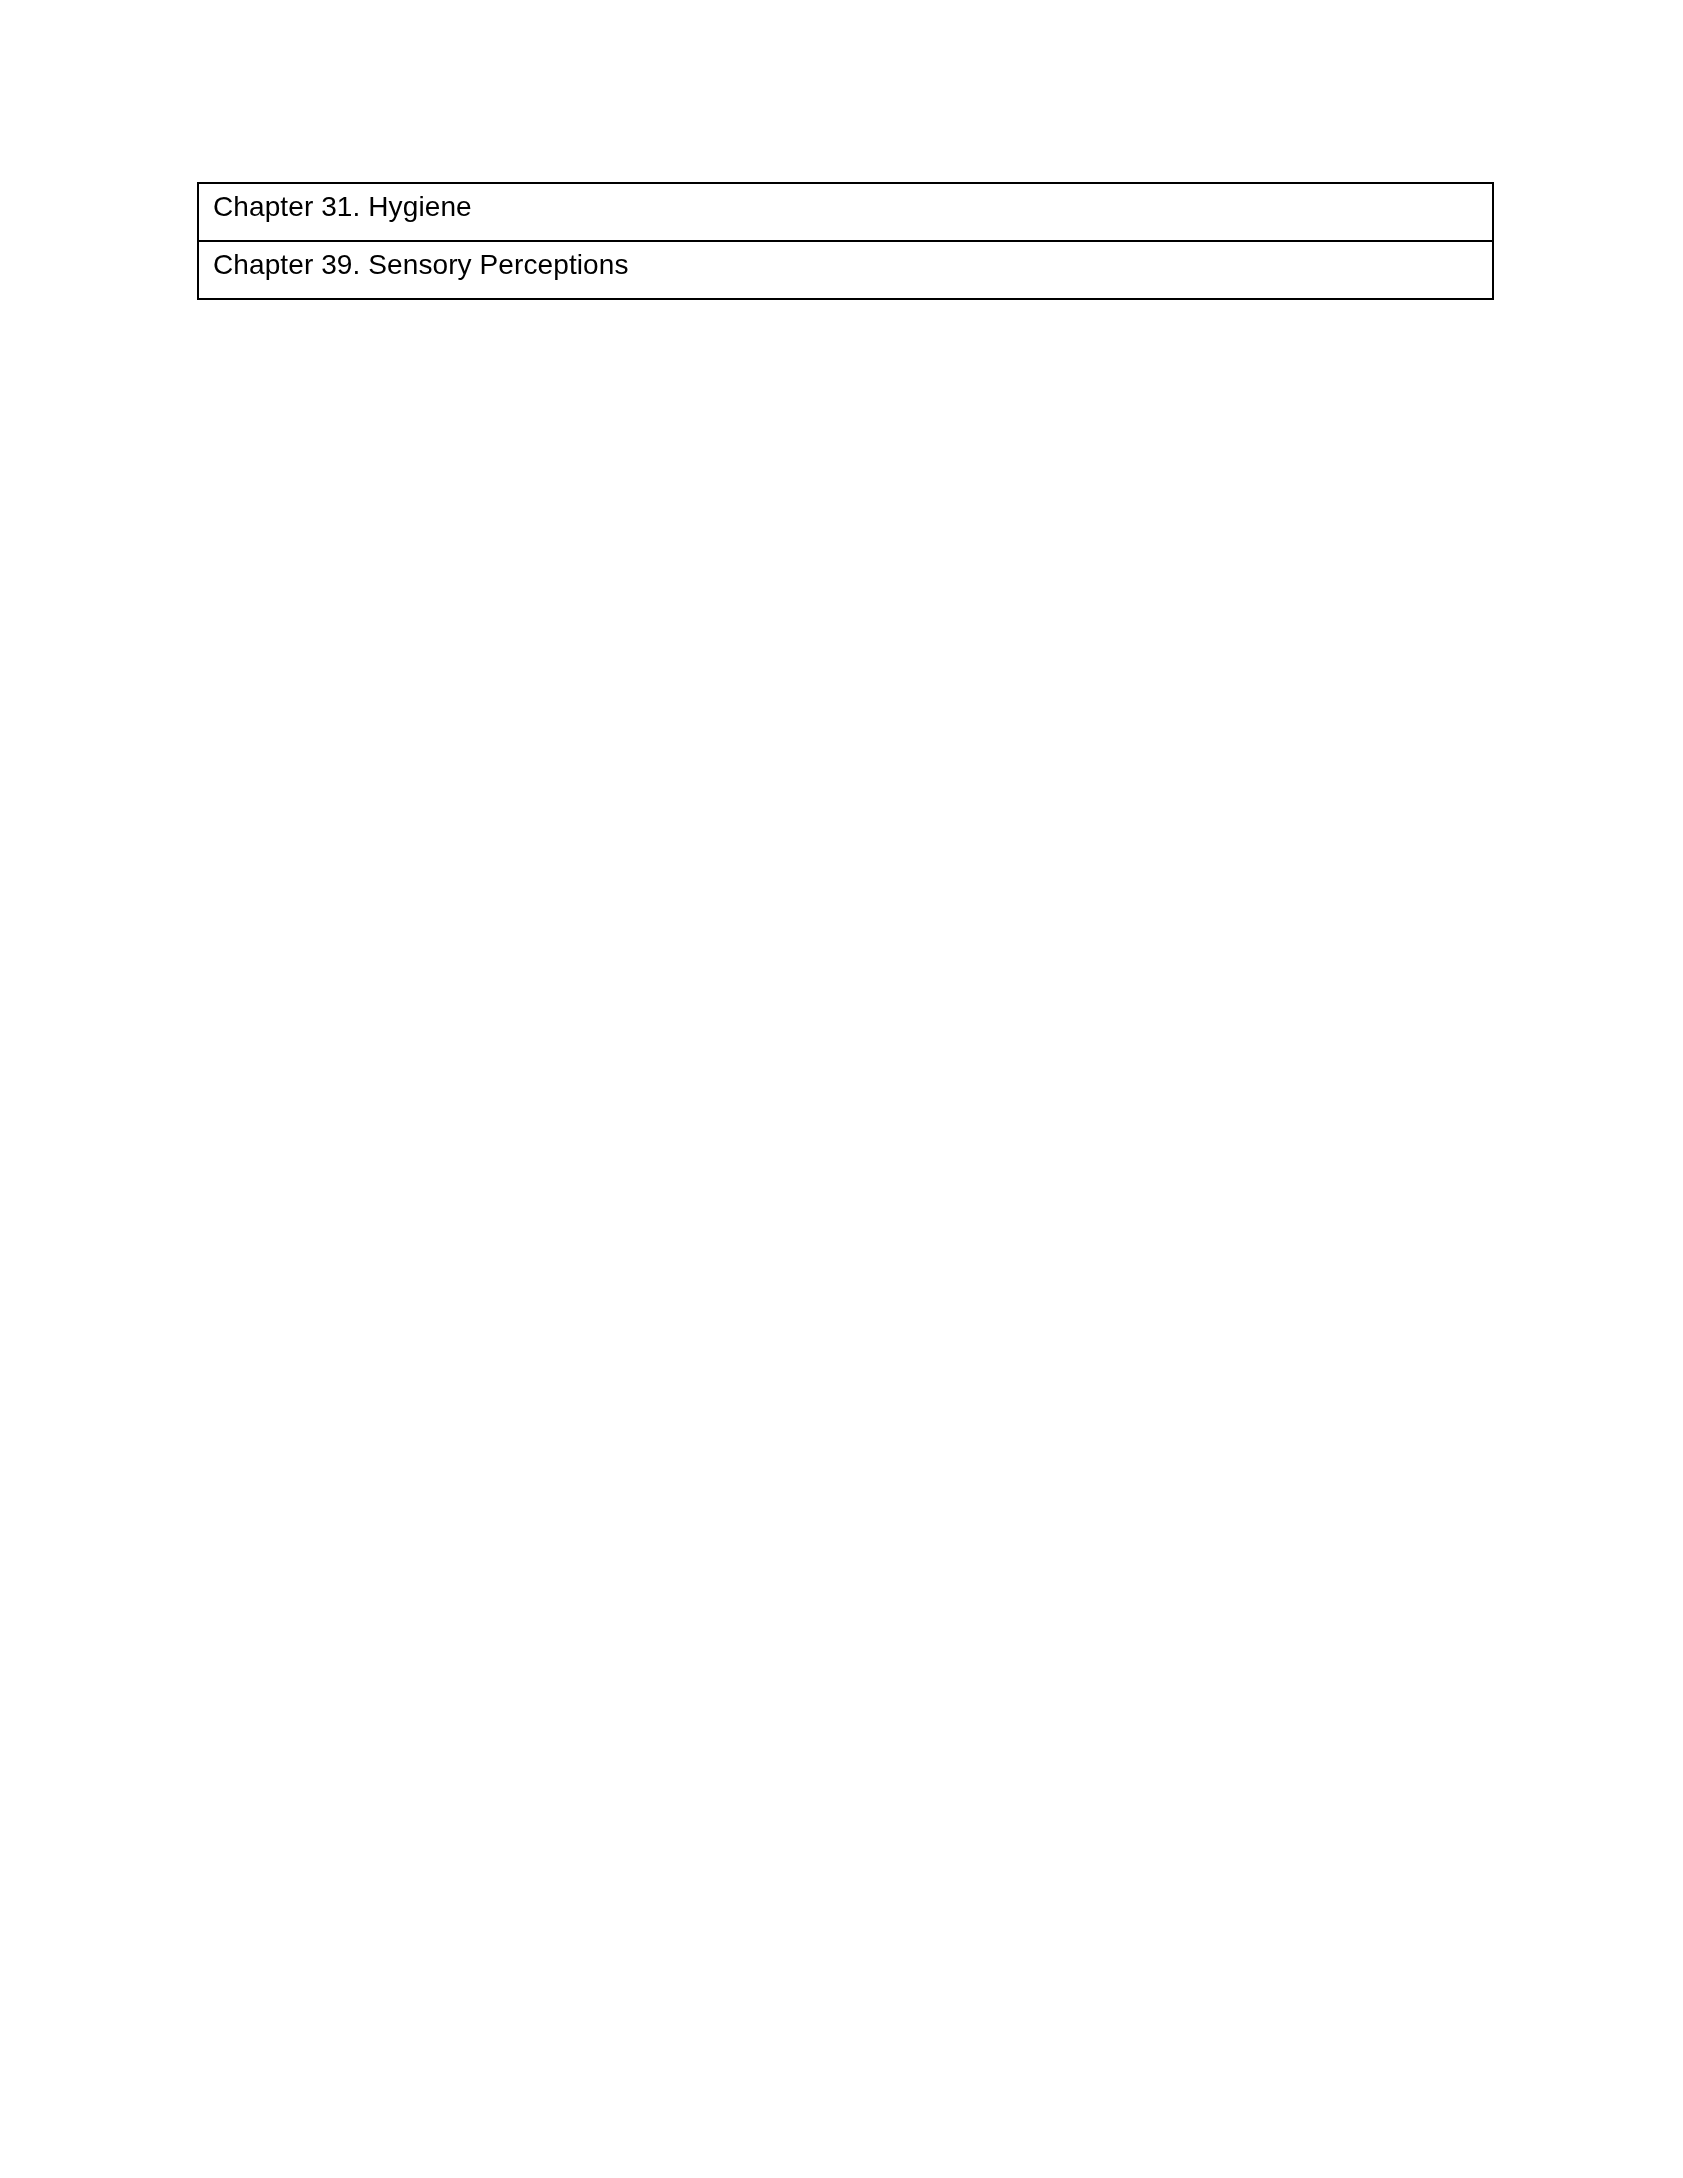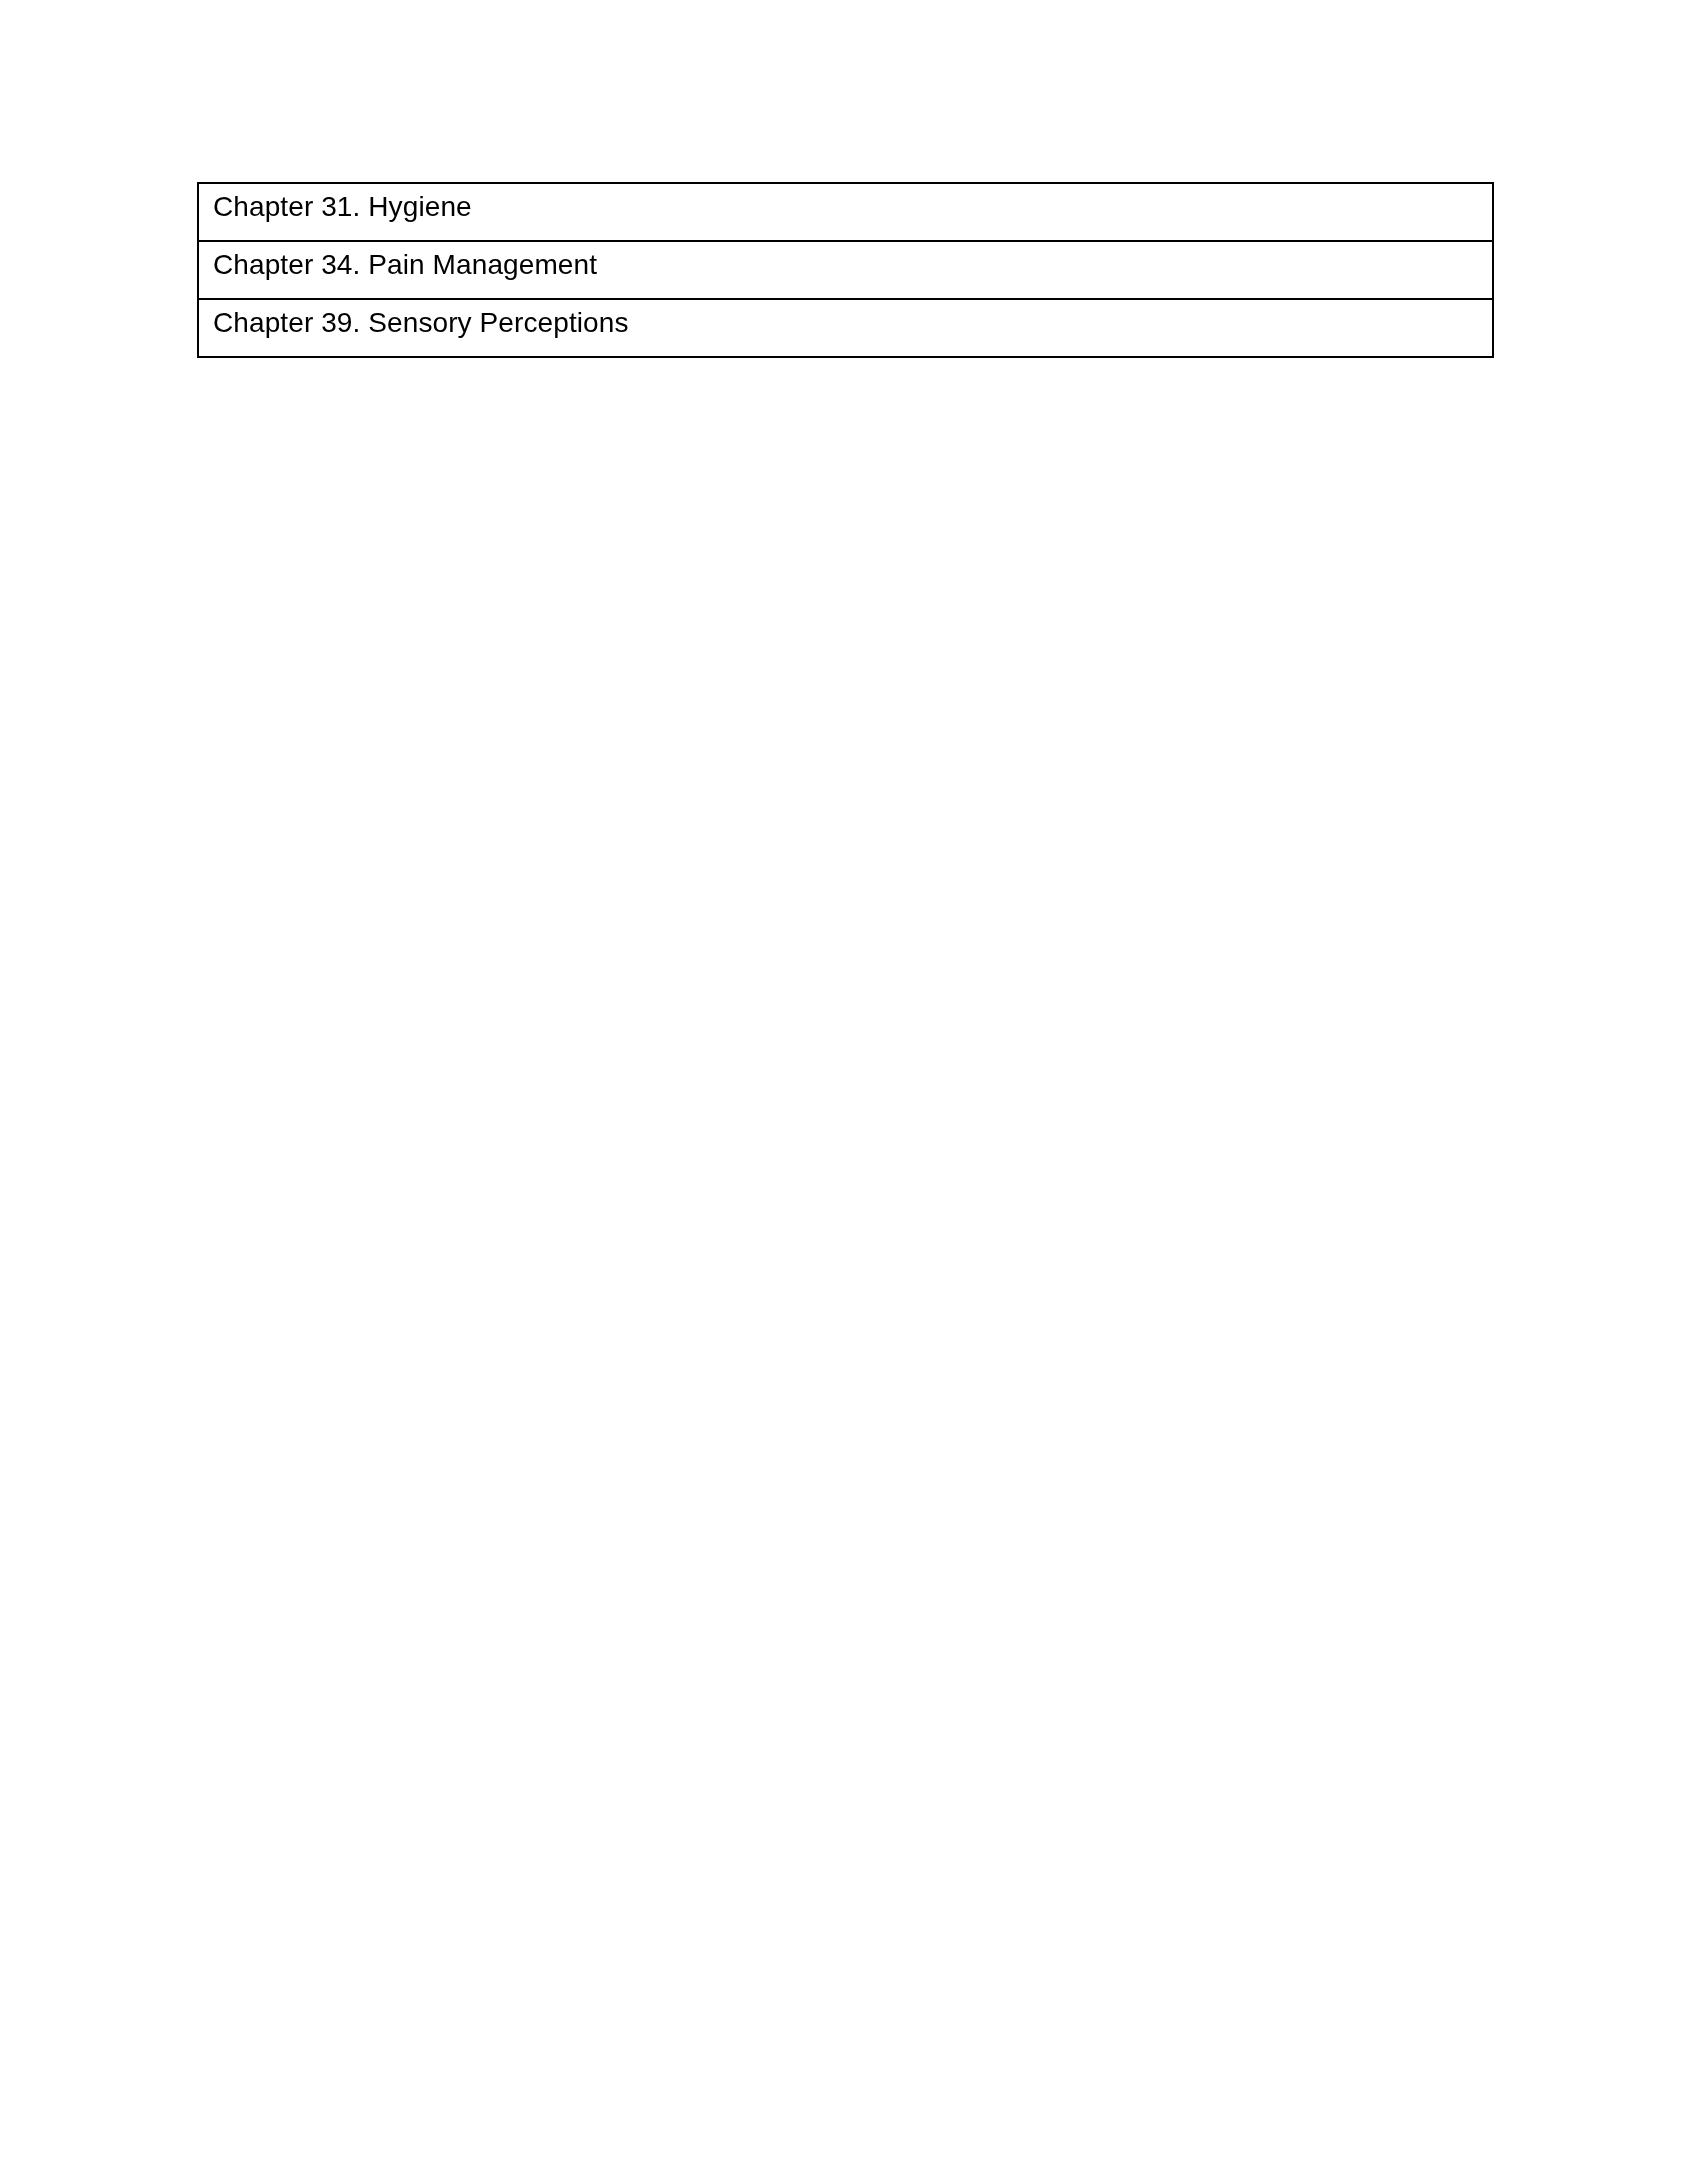--- a/index.html
+++ b/index.html
@@ -57,25 +57,20 @@
     <tbody>
 
       <tr>
         <td>
           <span class="cell-text">Chapter 31. Hygiene</span>
         </td>
       </tr>
 
 
 
-      <tr>
-        <td>
-          <span class="cell-text">Chapter 34. Pain Management</span>
-        </td>
-      </tr>
 
 
 
 
 
       <tr>
         <td>
           <span class="cell-text">Chapter 39. Sensory Perceptions</span>
         </td>
       </tr>

